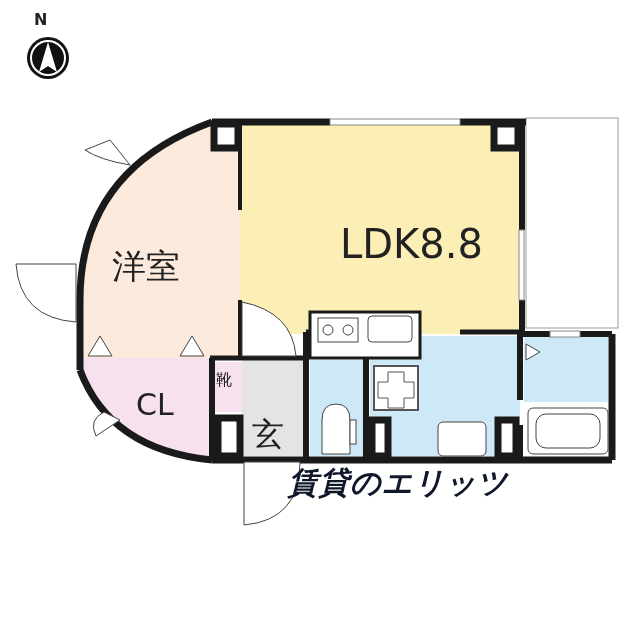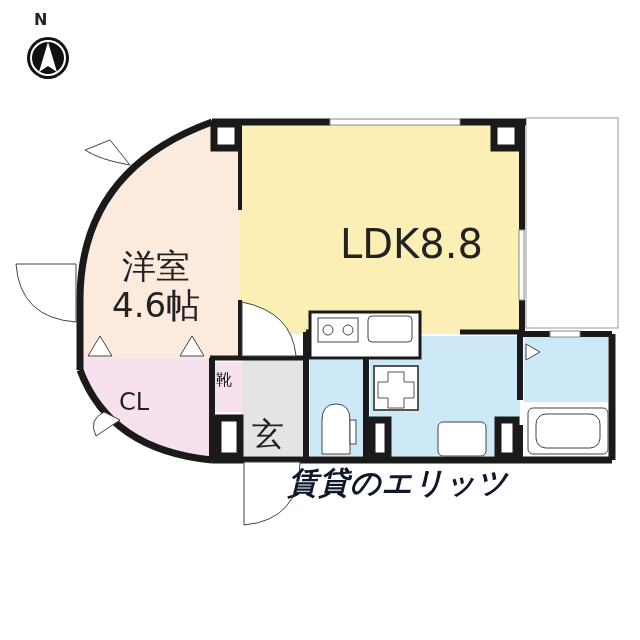--- a/index.html
+++ b/index.html
@@ -3,21 +3,21 @@
 <meta charset="utf-8">
 <style>
   html, body { margin:0; padding:0; background:#ffffff; }
   #wrap { position:relative; width:640px; height:640px; overflow:hidden; background:#fff; }
   svg { position:absolute; left:0; top:0; }
   .lbl { position:absolute; font-family:"DejaVu Sans", sans-serif; color:#222; white-space:nowrap; line-height:1; }
   .compass-n { left:34px; top:12px; font-size:16px; font-weight:bold; }
   .western-room { left:112px; top:210px; font-size:34px; text-align:center; line-height:1.15;margin-top:37px; }
   .ldk { left:292px; top:224px; font-size:40px;margin-left:48px; }
   .veranda { left:545px; top:150px; font-size:32px; width:40px; text-align:center; line-height:1.15; white-space:normal; }
-  .closet { left:119px; top:390px; font-size:24px; }
+  .closet { left:136px; top:390px; font-size:30px; }
   .shoe { left:216px; top:372px; font-size:16px; width:18px; white-space:normal; }
   .entrance { left:252px; top:418px; font-size:32px; }
   .watermark { left:288px; top:468px; font-size:30px; font-weight:bold; color:#0f172a; font-style:italic; letter-spacing:1px; }
 </style>
 </head>
 <body>
 
 <div id="wrap">
 <svg width="640" height="640" viewBox="0 0 640 640">
 
@@ -106,20 +106,19 @@
   <g fill="#fff" stroke="#444">
     <path d="M88 356 L100 336 L112 356 Z"></path>
     <path d="M180 356 L192 336 L204 356 Z"></path>
     <path d="M526 344 L540 352 L526 360 Z"></path>
   </g>
 </svg>
 
   <div class="lbl compass-n">N</div>
   <div class="lbl western-room">
     <div>洋室</div>
-    <div>4.6帖</div>
   </div>
   <div class="lbl ldk">LDK8.8</div>
   <div class="lbl closet">CL</div>
   <div class="lbl shoe">靴</div>
   <div class="lbl entrance">玄</div>
   <div class="lbl watermark">賃貸のエリッツ</div>
 </div>
 
 </body></html>

